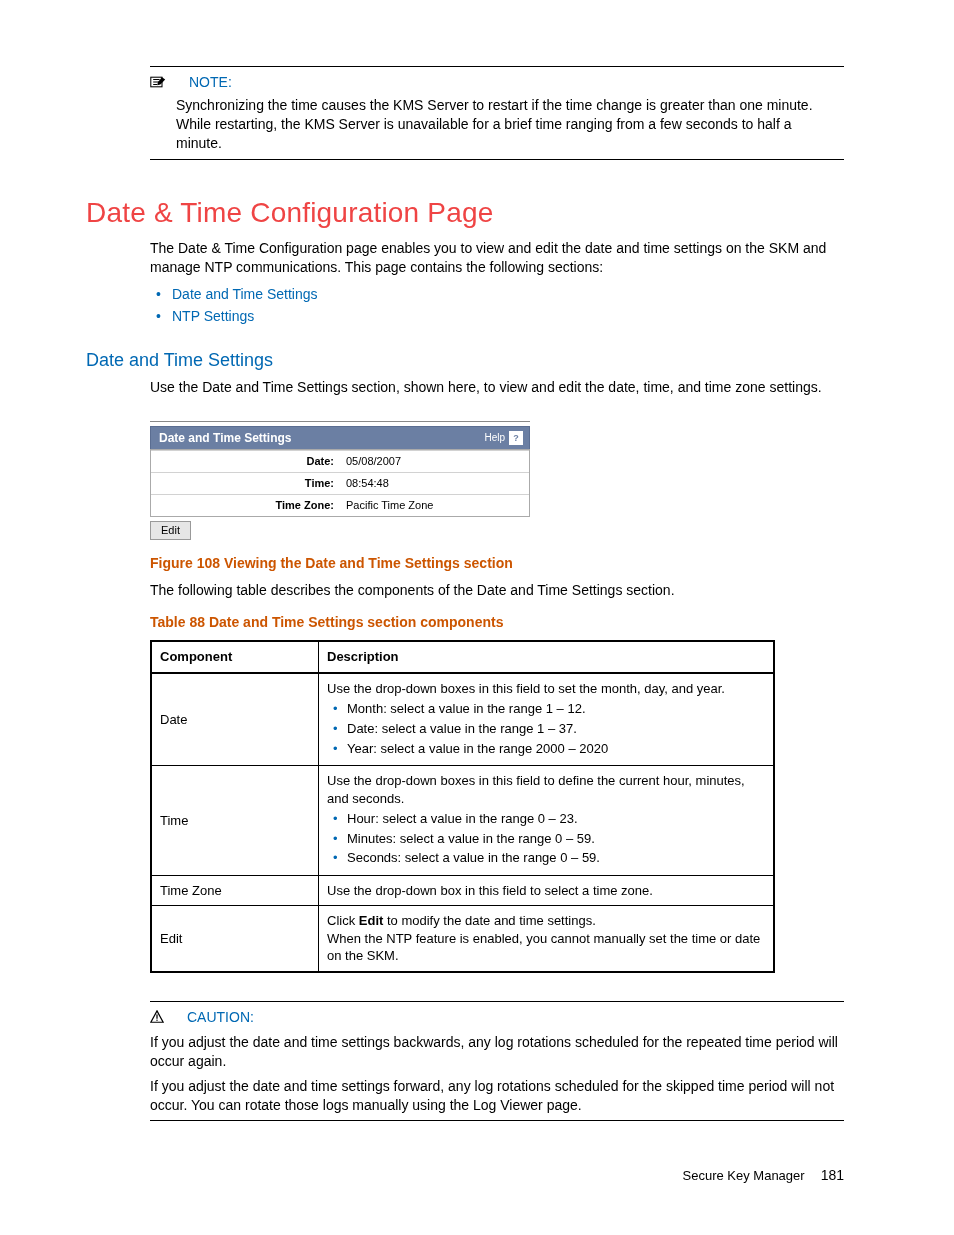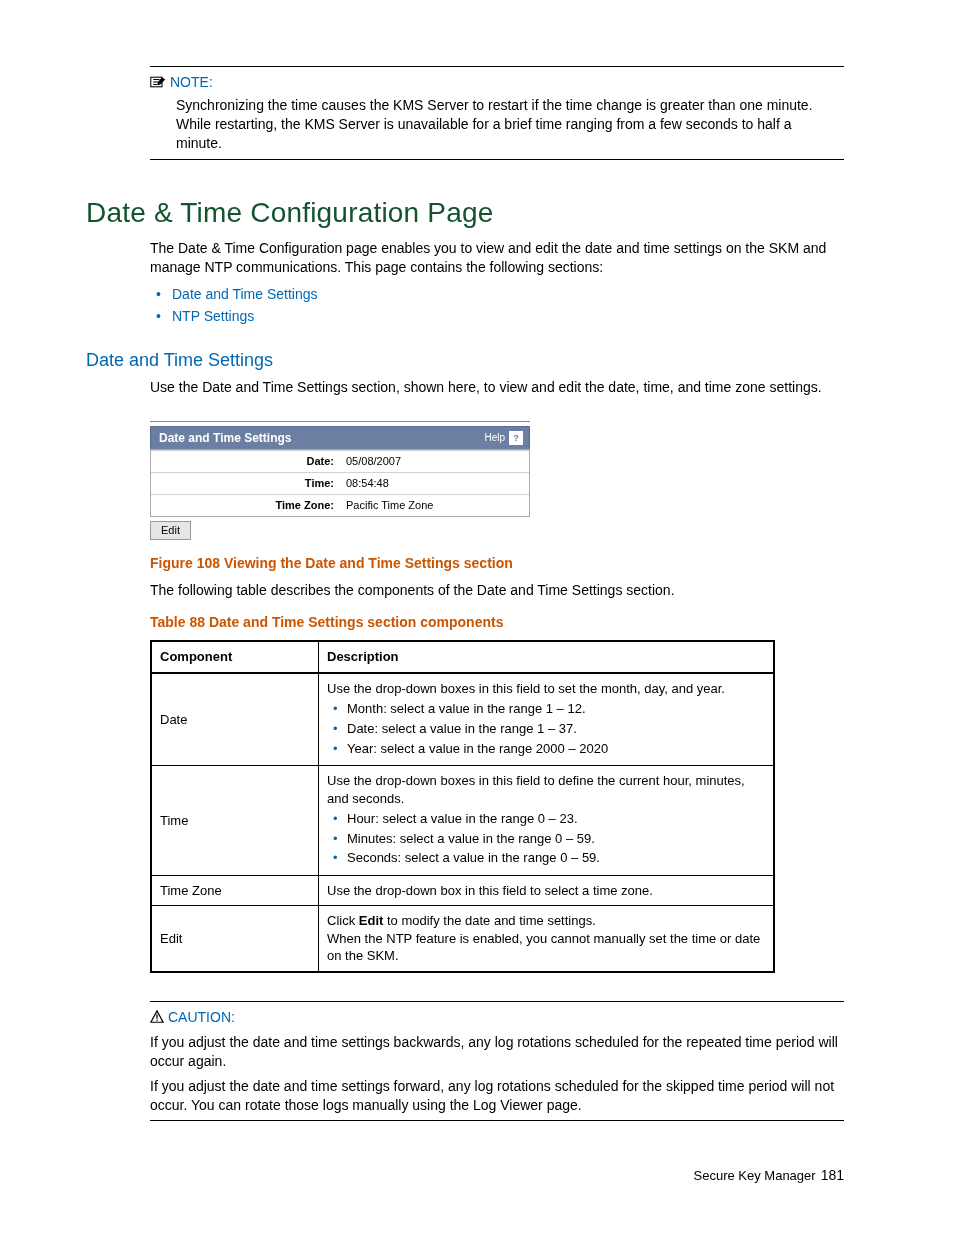--- a/index.html
+++ b/index.html
@@ -24,21 +24,21 @@
   }
   .note-block, .caution-block {
     margin-left: 64px;
   }
   .note-block .rule, .caution-block .rule {
     margin-left: 0;
   }
   .note-head {
     display: flex;
     align-items: center;
-    gap: 4px;
+    gap: 23px;
     margin: 4px 0 2px 0;
   }
   .note-icon {
     width: 16px;
     height: 14px;
     color: #000;
   }
   .note-icon svg { display:block; }
   .note-label {
     color: #0068b3;
@@ -46,21 +46,21 @@
     font-size: 14px;
   }
   .note-body {
     margin-left: 26px;
     margin-right: 4px;
     margin-top: 4px;
     margin-bottom: 6px;
     font-size: 14px;
   }
   h1.section-title {
-    color: #14532d;
+    color: #ef4444;
     font-weight: 300;
     font-size: 28px;
     margin: 34px 0 8px 0;
     letter-spacing: 0.2px;
   }
   h2.subsection-title {
     color: #0068b3;
     font-weight: 300;
     font-size: 18px;
     margin: 22px 0 6px 0;
@@ -220,21 +220,21 @@
     width: 14px;
     height: 14px;
   }
   .footer {
     position: absolute;
     bottom: 50px;
     right: 110px;
     font-size: 13px;
     display: flex;
     align-items: baseline;
-    gap: 5px;
+    gap: 16px;
   }
   .footer .pnum { font-size: 14px; }
 </style>
 </head>
 <body>
 
 <div class="page">
 
   <div class="note-block">
     <div class="rule"></div>

